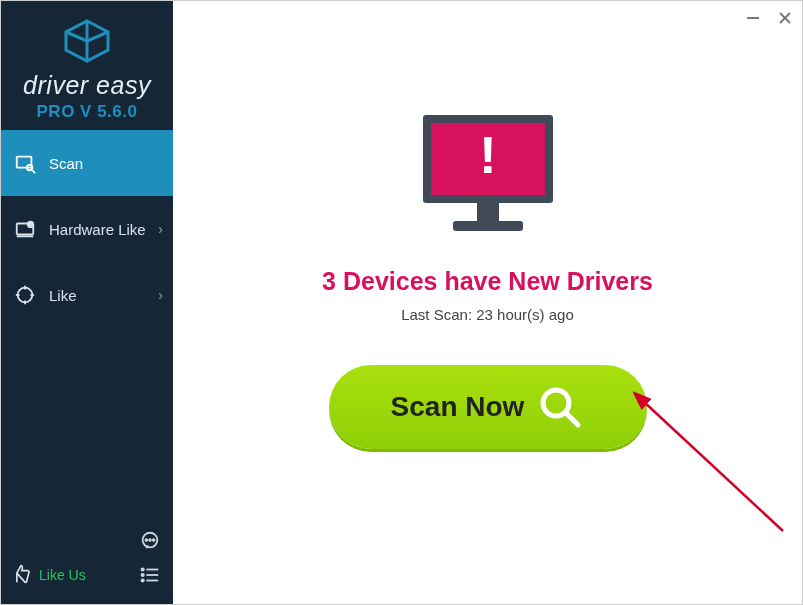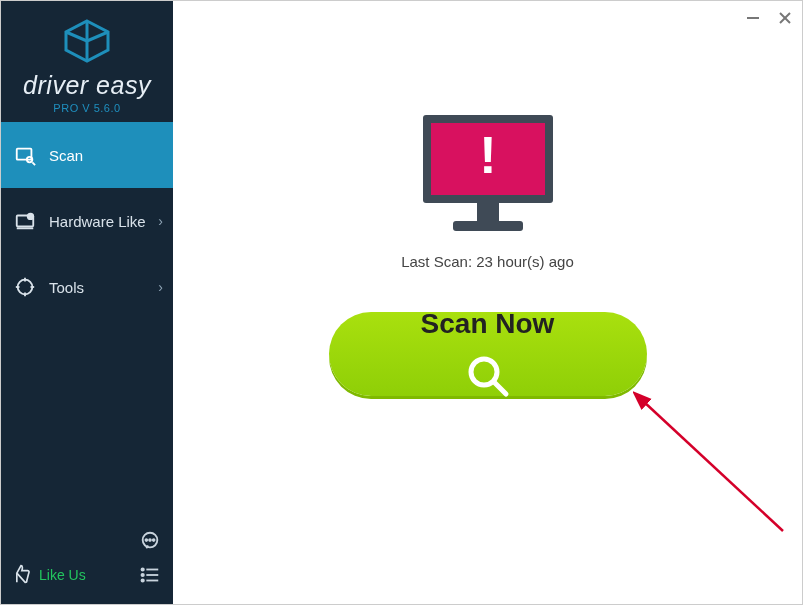--- a/index.html
+++ b/index.html
@@ -4,21 +4,21 @@
   <style>
     * { margin: 0; padding: 0; box-sizing: border-box; }
     body { font-family: "Segoe UI", Arial, sans-serif; width: 803px; height: 605px; overflow: hidden; border: 1px solid #ccc; }
     .app { display: flex; width: 100%; height: 100%; }
 
     
     .sidebar { width: 172px; background: #152636; color: #fff; display: flex; flex-direction: column; }
     .brand { padding: 18px 10px 8px; text-align: center; }
     .brand-logo { display: inline-block; }
     .brand-name { font-size: 25px; font-style: italic; font-weight: 500; color: #e6eef5; margin-top: 4px; letter-spacing: 0.5px; }
-    .brand-version { font-size: 11px; color: #1f8fbf; font-weight: 400; letter-spacing: 0.5px; margin-top: 2px; }
+    .brand-version { font-size: 17px; color: #1f8fbf; font-weight: 700; letter-spacing: 0.5px; margin-top: 2px; }
 
     .nav { flex: 1; }
     .nav-item { display: flex; align-items: center; height: 66px; padding: 0 12px; cursor: pointer; position: relative; color: #d9e2ea; font-size: 15px; }
     .nav-item.active { background: #1e8fbb; color: #fff; }
     .nav-item .icon { width: 24px; height: 24px; margin-right: 12px; display: flex; align-items: center; justify-content: center; }
     .nav-item .chev { position: absolute; right: 10px; font-size: 14px; color: #8ea3b5; }
 
     .sidebar-bottom { padding: 8px 10px 12px; }
     .sb-row { display: flex; align-items: center; justify-content: flex-end; height: 34px; }
     .sb-row.left { justify-content: flex-start; position: relative; }
@@ -29,21 +29,21 @@
 
     
     .main { flex: 1; background: #fff; position: relative; display: flex; flex-direction: column; align-items: center; }
     .winbtns { position: absolute; top: 6px; right: 6px; display: flex; gap: 10px; }
     .winbtn { width: 22px; height: 22px; display: flex; align-items: center; justify-content: center; color: #777; cursor: pointer; font-size: 15px; }
 
     .monitor { margin-top: 108px; }
     .headline { margin-top: 24px; color: #d8115f; font-size: 25px; font-weight: 700; }
     .subline { margin-top: 10px; color: #444; font-size: 15px; }
 
-    .scanbtn { margin-top: 42px; width: 318px; height: 84px; border: none; border-radius: 42px; background: linear-gradient(#a9e00e, #8fcf07); color: #222; font-size: 28px; font-weight: 700; display: flex; align-items: center; justify-content: center; gap: 12px; cursor: pointer; box-shadow: 0 3px 0 #7fb900; flex-direction: column; }
+    .scanbtn { margin-top: 42px; width: 318px; height: 84px; border: none; border-radius: 42px; background: linear-gradient(#a9e00e, #8fcf07); color: #222; font-size: 28px; font-weight: 700; display: flex; align-items: center; justify-content: center; gap: 12px; cursor: pointer; box-shadow: 0 3px 0 #7fb900; }
     .scanbtn .mag { display: flex; align-items: center; justify-content: center; }
 
     .arrow { position: absolute; pointer-events: none; }
   </style>
 </head>
 <body>
 
 <div class="app">
 
   <aside class="sidebar">
@@ -91,21 +91,21 @@
       <div class="nav-item">
         <span class="icon">
           <svg width="22" height="22" viewBox="0 0 24 24" fill="none" stroke="#d9e2ea" stroke-width="2">
             <circle cx="12" cy="12" r="8"></circle>
             <line x1="12" y1="2" x2="12" y2="6"></line>
             <line x1="12" y1="18" x2="12" y2="22"></line>
             <line x1="2" y1="12" x2="6" y2="12"></line>
             <line x1="18" y1="12" x2="22" y2="12"></line>
           </svg>
         </span>
-        <span>Tools</span>
+        <span>Like</span>
         <span class="chev">›</span>
       </div>
 
     </nav>
 
     <div class="sidebar-bottom">
       <div class="sb-row">
         <span class="sb-icon">
           <svg width="22" height="22" viewBox="0 0 24 24" fill="none" stroke="#c9d4de" stroke-width="2">
             <circle cx="12" cy="11" r="8"></circle>
@@ -158,20 +158,21 @@
     <div class="monitor">
       <svg width="150" height="130" viewBox="0 0 150 130">
         <rect x="10" y="6" width="130" height="88" rx="3" fill="#3f4a56"></rect>
         <rect x="18" y="14" width="114" height="72" fill="#d8115f"></rect>
         <text x="75" y="64" font-size="52" font-weight="bold" fill="#fff" text-anchor="middle" font-family="Arial">!</text>
         <rect x="64" y="94" width="22" height="18" fill="#3f4a56"></rect>
         <rect x="40" y="112" width="70" height="10" rx="3" fill="#3f4a56"></rect>
       </svg>
     </div>
 
+    <div class="headline">3 Devices have New Drivers</div>
     <div class="subline">Last Scan: 23 hour(s) ago</div>
 
     <button class="scanbtn">
       <span>Scan Now</span>
       <span class="mag">
         <svg width="48" height="48" viewBox="0 0 48 48" fill="none" stroke="#fff" stroke-width="5" stroke-linecap="round">
           <circle cx="20" cy="20" r="13"></circle>
           <line x1="30" y1="30" x2="42" y2="42"></line>
         </svg>
       </span>

